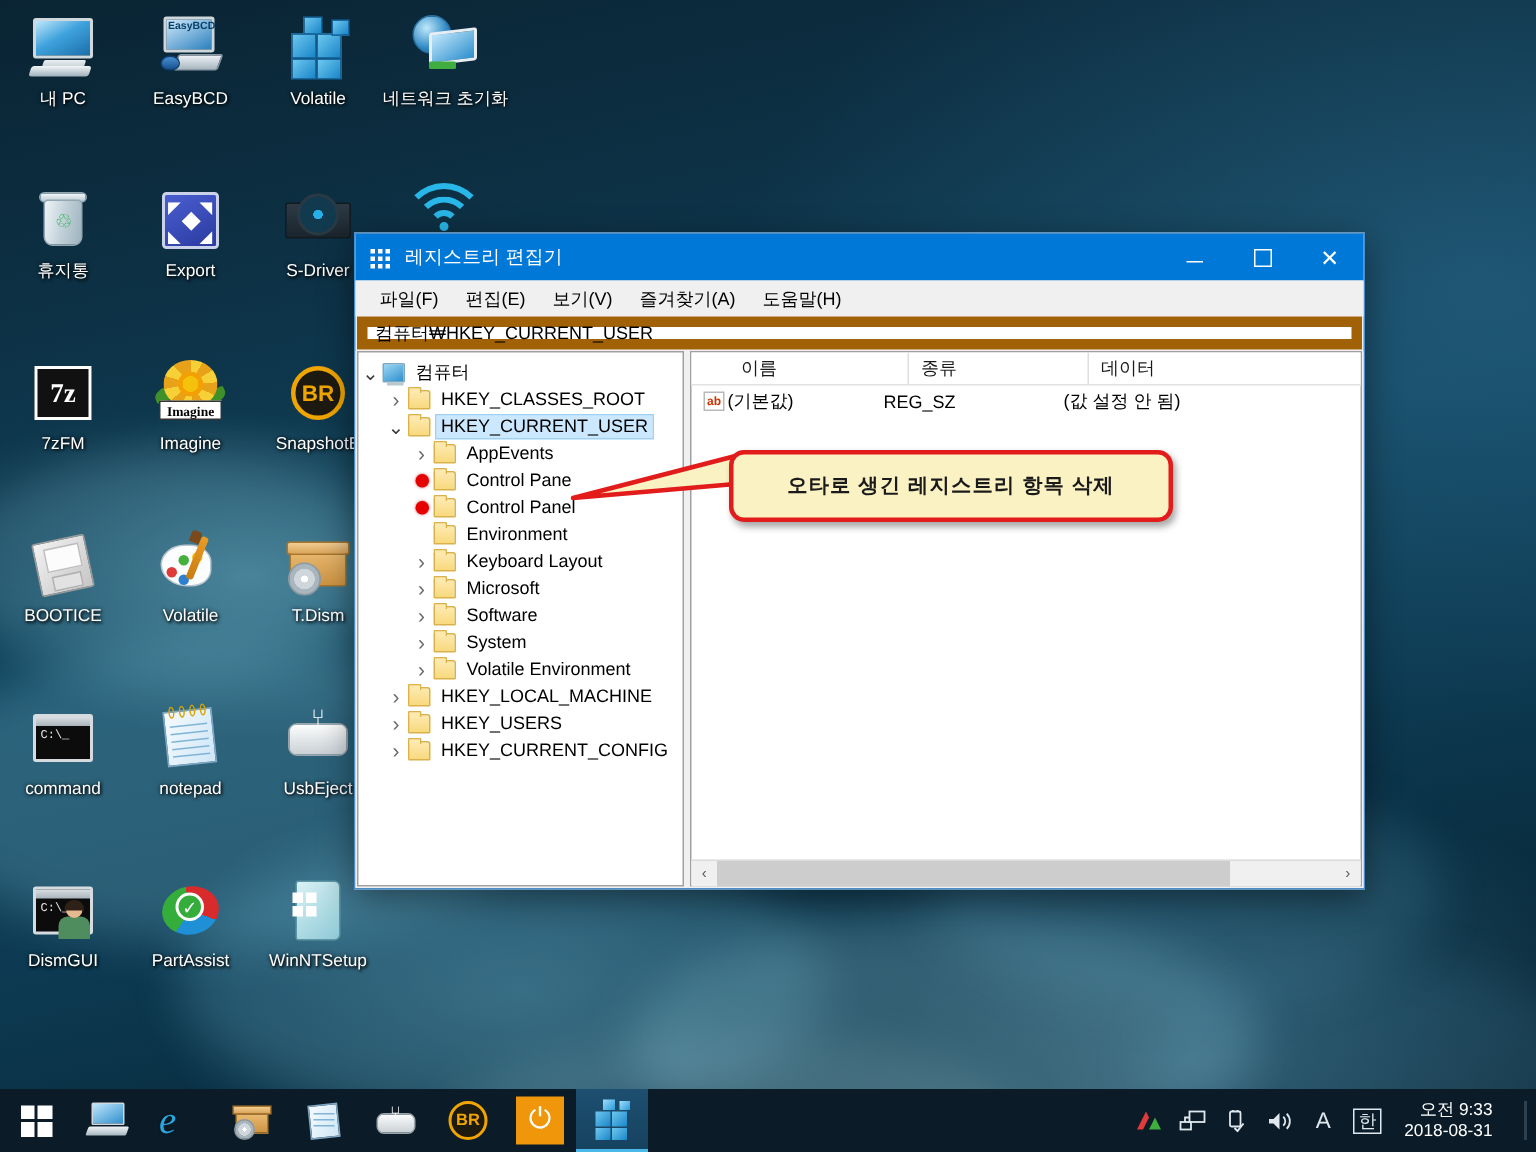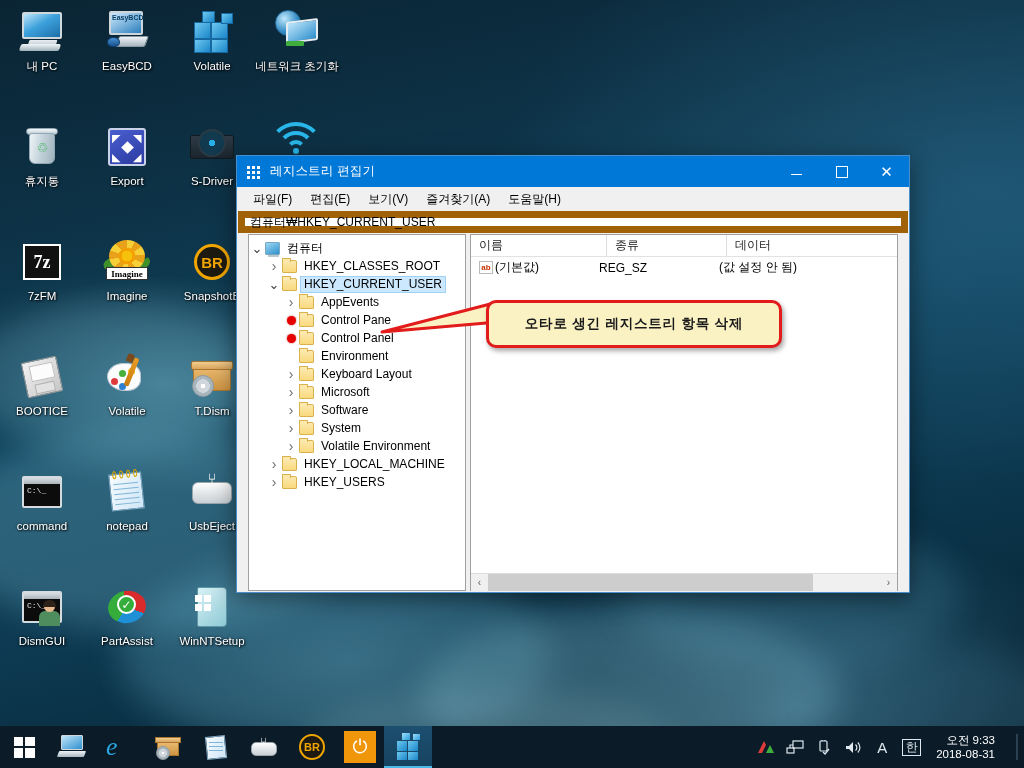--- a/index.html
+++ b/index.html
@@ -129,21 +129,21 @@
     padding-left:7px; gap:0; flex:0 0 auto;
   }
   .menu-item { font-size:12px; color:#000; padding:3px 9px; cursor:default; }
 
   .addressbar {
     height:22px; margin:0 1px 1px; background:#fff; border:7px solid #a16207;
     display:flex; align-items:center; padding-left:5px; font-size:12px; color:#000;
     flex:0 0 auto;
   }
 
-  .panes { flex:1 1 auto; display:flex; background:#f0f0f0; padding:0 11px 1px; min-height:0; }
+  .panes { flex:1 1 auto; display:flex; background:#f0f0f0; padding:0 1px 1px; min-height:0; }
 
   .treepane {
     width:218px; background:#fff; border:1px solid #a0a0a0;
     overflow:hidden; position:relative; flex:0 0 auto;
   }
   .splitter { width:4px; flex:0 0 auto; cursor:col-resize; background:#f0f0f0; }
 
   .listpane {
     flex:1 1 auto; background:#fff; border:1px solid #a0a0a0;
     display:flex; flex-direction:column; min-width:0; position:relative;
@@ -567,28 +567,34 @@
               <span class="twist closed"></span>
               <span class="folder"></span>
               <span class="tlabel">HKEY_LOCAL_MACHINE</span>
             </div>
             <div class="trow">
               <span class="ind" style="width: 17px;"></span>
               <span class="twist closed"></span>
               <span class="folder"></span>
               <span class="tlabel">HKEY_USERS</span>
             </div>
+            <div class="trow">
+              <span class="ind" style="width: 17px;"></span>
+              <span class="twist closed"></span>
+              <span class="folder"></span>
+              <span class="tlabel">HKEY_CURRENT_CONFIG</span>
+            </div>
           </div>
       </div>
 
       <div class="splitter"></div>
 
       <div class="listpane">
         <div class="lheader">
-          <div class="lhcell" style="width:136px;">이름</div>
+          <div class="lhcell" style="width:120px;margin-left:25px;">이름</div>
           <div class="lhcell" style="width:120px;">종류</div>
           <div class="lhcell" style="flex:1;">데이터</div>
         </div>
         <div class="listbody" id="list-body">
             <div class="lrow">
               <div class="lcell" style="width: 120px;">
                 <span class="abicon">ab</span>
                 <span>(기본값)</span>
               </div>
               <div class="lcell" style="width: 120px;">REG_SZ</div>

